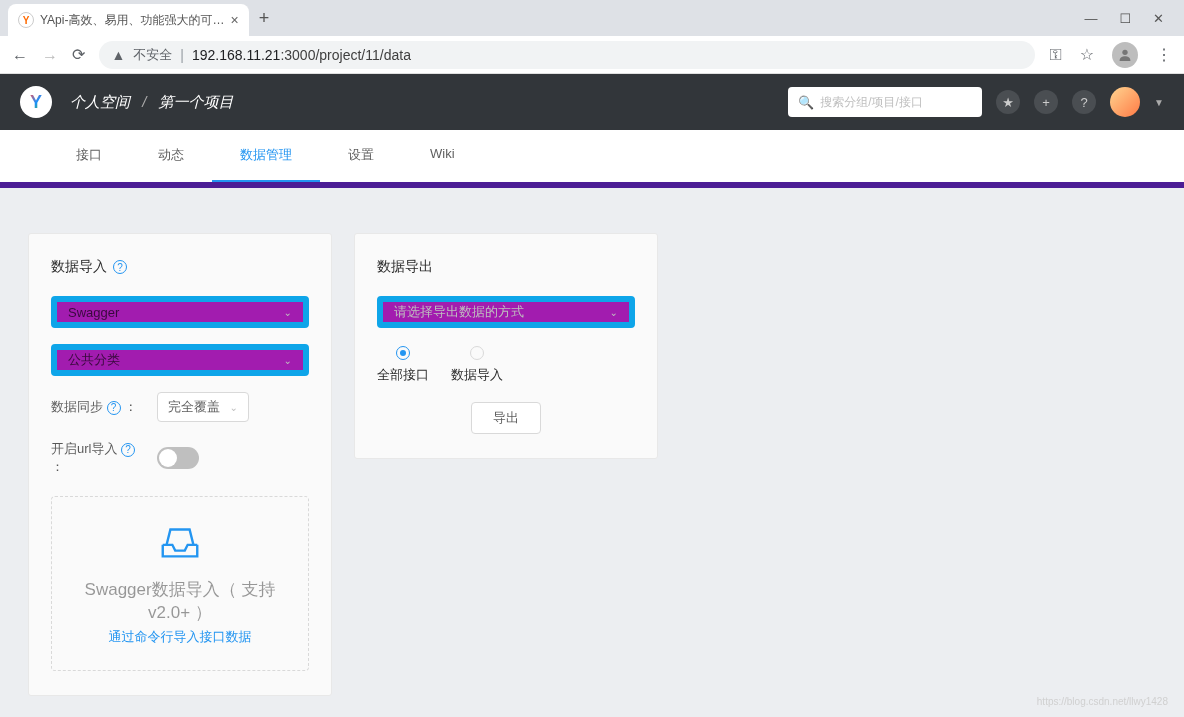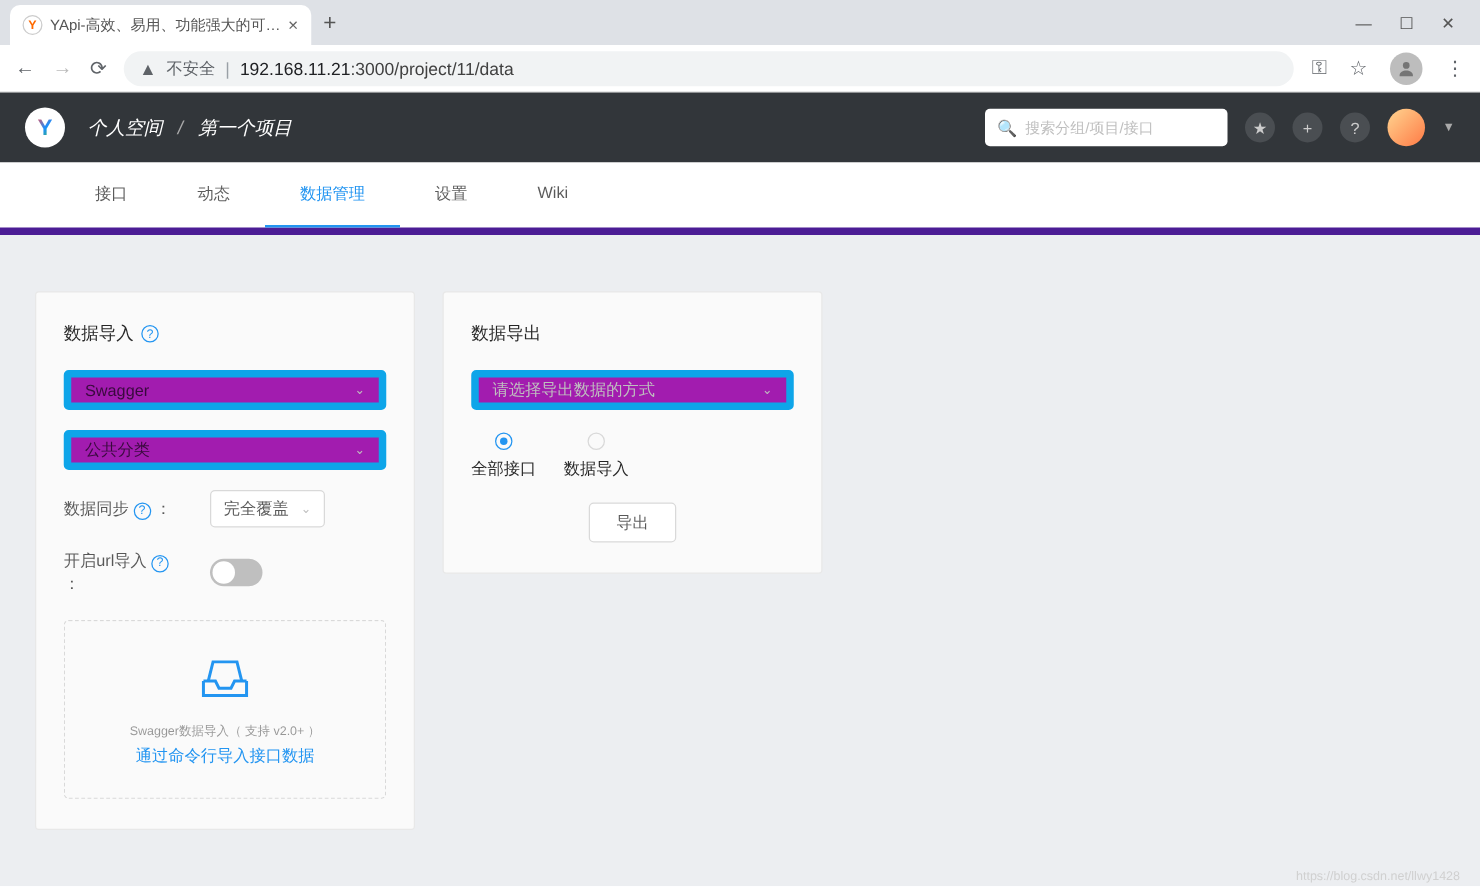--- a/index.html
+++ b/index.html
@@ -55,32 +55,32 @@
     .card { background: #fafafa; border: 1px solid #e8e8e8; border-radius: 3px; padding: 24px 22px; height: fit-content;}
     .card-import { width: 304px; }
     .card-export { width: 304px; }
     .card-title { font-size: 14px; color: rgba(0,0,0,0.85); margin-bottom: 20px; display: flex; align-items: center; gap: 6px; }
     .help-ico { width: 14px; height: 14px; border: 1px solid #2395f1; border-radius: 50%; color: #2395f1; font-size: 10px; display: inline-flex; align-items: center; justify-content: center; cursor: pointer; }
     
     .ant-select { width: 100%; height: 32px; border: 6px solid #0ea5e9; border-radius: 4px; background: #a21caf; display: flex; align-items: center; padding: 0 11px; margin-bottom: 16px; cursor: pointer; justify-content: space-between; font-size: 13px; color: rgba(0,0,0,0.65); }
     .ant-select .arrow { color: #bfbfbf; font-size: 10px; }
     .ant-select.placeholder { color: #bfbfbf; text-align: center; }
     
-    .form-row { display: flex; align-items: center; margin-bottom: 18px; gap: 17px; font-size: 13px; color: rgba(0,0,0,0.65); }
+    .form-row { display: flex; align-items: center; margin-bottom: 18px; gap: 6px; font-size: 13px; color: rgba(0,0,0,0.65); }
     .form-row .label { min-width: 100px; }
     .small-select { width: 92px; height: 30px; border: 1px solid #d9d9d9; border-radius: 4px; background: #fff; display: flex; align-items: center; justify-content: space-between; padding: 0 10px; cursor: pointer; font-size: 13px; color: rgba(0,0,0,0.65); }
     .small-select .arrow { color: #bfbfbf; font-size: 10px; }
     
     .switch { width: 42px; height: 22px; border-radius: 11px; background: #bfbfbf; position: relative; cursor: pointer; }
     .switch::after { content: ''; position: absolute; width: 18px; height: 18px; border-radius: 50%; background: #fff; top: 2px; left: 2px; }
     
     .upload-area { border: 1px dashed #d9d9d9; border-radius: 4px; padding: 24px 12px; text-align: center; background: #fafafa; margin-top: 20px; }
     .upload-ico { width: 46px; height: 40px; margin: 0 auto 14px; }
     .upload-text { font-size: 14px; color: rgba(0,0,0,0.85); margin-bottom: 8px; }
-    .upload-hint { font-size: 10px; color: rgba(0,0,0,0.4); margin-bottom: 4px; }
+    .upload-hint { font-size: 17px; color: rgba(0,0,0,0.4); margin-bottom: 4px; }
     .upload-link { font-size: 13px; color: #2395f1; cursor: pointer; }
     
     .radio-row { display: flex; gap: 22px; margin: 18px 0; align-items: center; }
     .radio { display: flex; align-items: center; gap: 6px; font-size: 13px; cursor: pointer; flex-direction: column; }
     .radio-dot { width: 14px; height: 14px; border-radius: 50%; border: 1px solid #d9d9d9; position: relative; }
     .radio.checked .radio-dot { border-color: #2395f1; }
     .radio.checked .radio-dot::after { content: ''; position: absolute; width: 6px; height: 6px; border-radius: 50%; background: #2395f1; top: 3px; left: 3px; }
     
     .export-btn { width: 70px; height: 32px; border: 1px solid #d9d9d9; border-radius: 4px; background: #fff; color: rgba(0,0,0,0.65); font-size: 13px; cursor: pointer; margin: 4px auto 0; display: block; }
     

